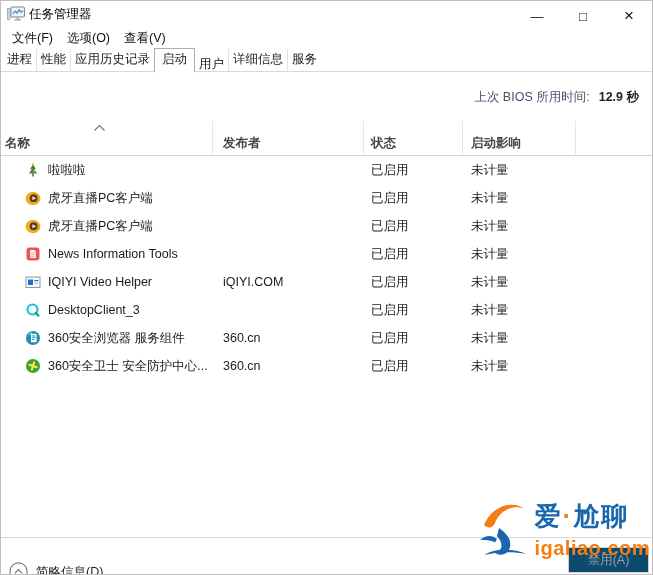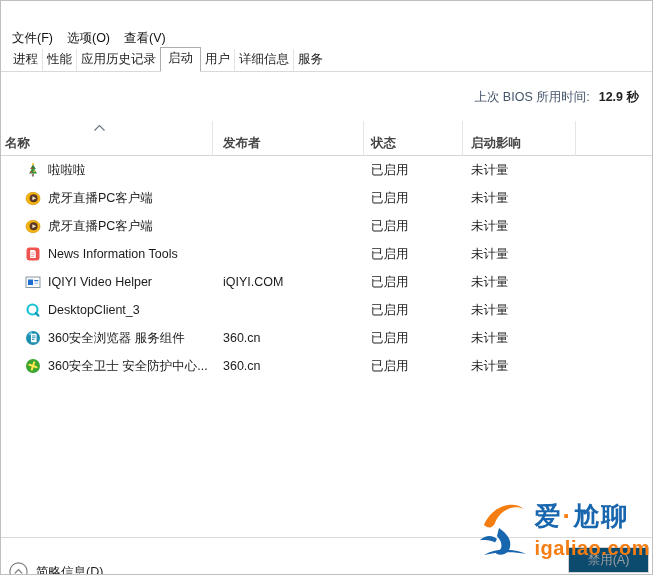--- a/index.html
+++ b/index.html
@@ -17,22 +17,22 @@
   .win-controls { position:absolute; right:0; top:0; height:30px; display:flex; }
   .win-btn { width:46px; height:30px; display:flex; align-items:center; justify-content:center;
     font-size:13px; color:#111; cursor:default; }
   .win-btn.close { font-size:17px; }
 
   
   .menubar { position:absolute; top:26px; left:0; right:0; height:22px; display:flex; align-items:center; padding-left:4px; }
   .menu-item { font-size:12.5px; color:#111; padding:2px 7px; }
 
   
-  .tabbar { position:absolute; top:48px; left:0; right:0; height:23px; display:flex; align-items:flex-end;
-    border-bottom:1px solid #d9d9d9; padding-left:8px; }
+  .tabbar { position:absolute; top:48px; left:0; right:0; height:23px; display:flex; align-items:center;
+    border-bottom:1px solid #d9d9d9; padding-left:2px; }
   .tab { font-size:12.5px; color:#1b1b1b; padding:3px 4px 4px 4px; border-left:1px solid #e3e3e3; line-height:15px; }
   .tab:first-child { border-left:none; }
   .tab.active {
     border:1px solid #aeaeae; border-bottom:1px solid #fff; background:#fff;
     padding:3px 7px 5px 7px; margin-bottom:-1px; position:relative; z-index:2;
   }
   .tab.active + .tab { border-left:none;margin-top:10px; }
 
   
   .bios { position:absolute; top:88px; right:13px; font-size:12.5px; }
@@ -75,20 +75,35 @@
   .wm-text { display:flex; flex-direction:column; align-items:flex-start; }
   .wm-brand { font-size:26px; font-weight:bold; color:#1866ae; letter-spacing:2px; line-height:28px; white-space:nowrap; }
   .wm-brand .dot { color:#f57d11; }
   .wm-domain { font-size:20px; font-weight:bold; color:#f57d11; line-height:21px; letter-spacing:0.5px;margin-top:8px; }
 </style>
 </head>
 <body>
 
 <div class="window">
 
+  <div class="titlebar">
+    <svg class="app-icon" viewBox="0 0 18 17">
+      <rect x="0.5" y="2.5" width="2.6" height="11" fill="#cfd4d9" stroke="#8a8f94" stroke-width="0.6"></rect>
+      <rect x="4" y="1" width="13.4" height="10" rx="0.8" fill="#eef4fa" stroke="#7d8287" stroke-width="1"></rect>
+      <polyline points="6,8 8,5 10,7 12,3.8 14,6.2 16,4.6" fill="none" stroke="#3b7dd8" stroke-width="1.1"></polyline>
+      <rect x="9.7" y="11.4" width="2" height="1.8" fill="#9aa0a6"></rect>
+      <rect x="7.5" y="13.2" width="6.4" height="1.3" fill="#9aa0a6"></rect>
+    </svg>
+    <span class="title-text">任务管理器</span>
+    <div class="win-controls">
+      <div class="win-btn">—</div>
+      <div class="win-btn">□</div>
+      <div class="win-btn close">×</div>
+    </div>
+  </div>
 
   <div class="menubar">
     <span class="menu-item">文件(F)</span>
     <span class="menu-item">选项(O)</span>
     <span class="menu-item">查看(V)</span>
   </div>
 
   <div class="tabbar">
     <span class="tab">进程</span>
     <span class="tab">性能</span>

